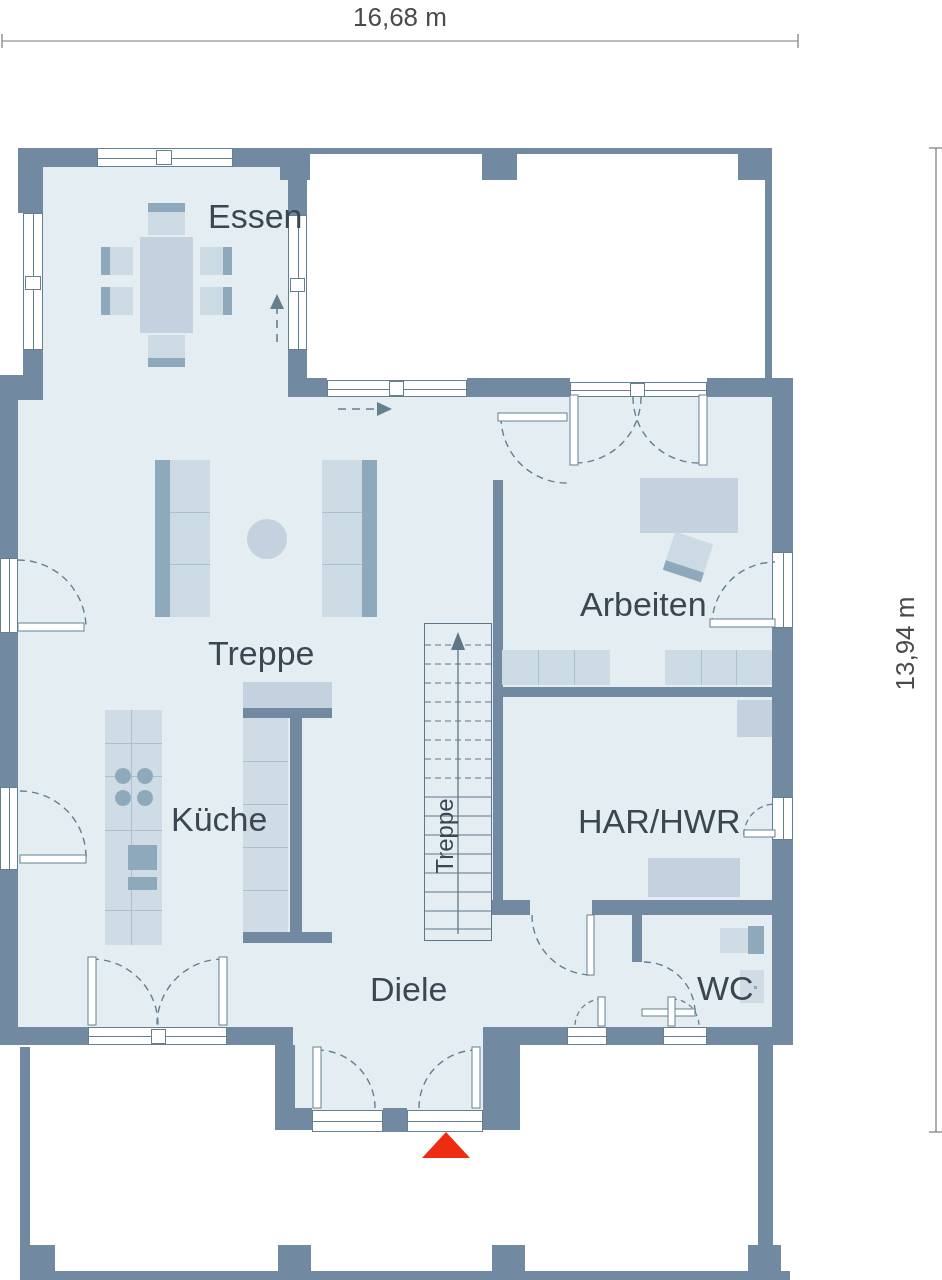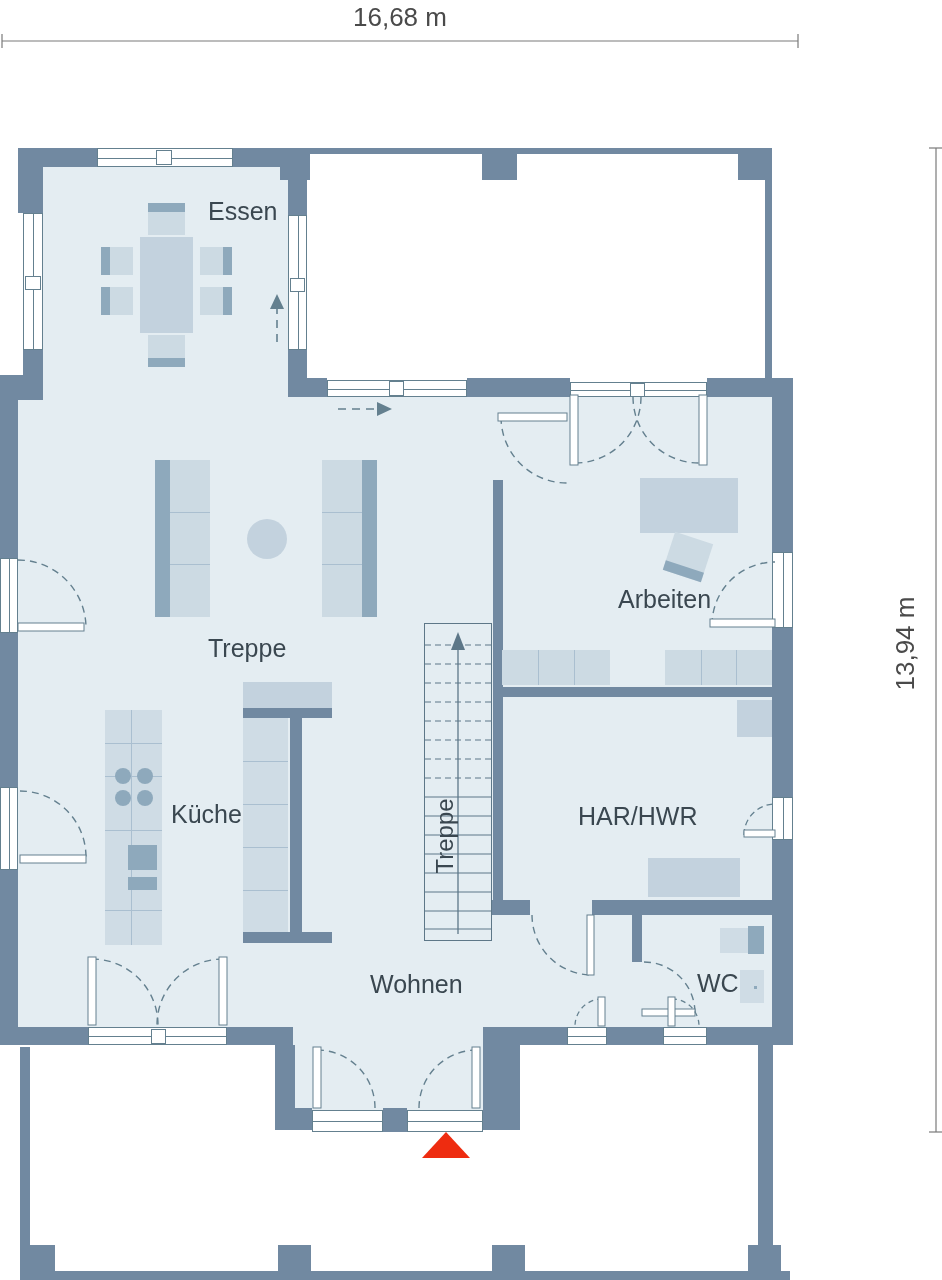--- a/index.html
+++ b/index.html
@@ -14,21 +14,21 @@
   .wall{position:absolute;background:var(--wall);}
   .furn{position:absolute;background:var(--furn);}
   .furn-mid{position:absolute;background:var(--furn-mid);}
   .furn-light{position:absolute;background:var(--furn-light);}
   .strip{position:absolute;background:var(--furn-dark);}
   .divln{position:absolute;background:#aabfd0;}
   .window{position:absolute;background:#fff;box-sizing:border-box;border:1px solid var(--line);}
   .window .mid-h{position:absolute;left:0;right:0;top:50%;height:1px;background:var(--line);}
   .window .mid-v{position:absolute;top:0;bottom:0;left:50%;width:1px;background:var(--line);}
   .window .marker{position:absolute;box-sizing:border-box;background:#fff;border:1.5px solid var(--line);}
-  .label{position:absolute;color:var(--label);font-size:25px;white-space:nowrap;}
+  .label{position:absolute;color:var(--label);font-size:34px;white-space:nowrap;}
   .dimlabel{position:absolute;color:var(--dim);font-size:26px;text-align:center;white-space:nowrap;}
   .rot{transform:rotate(-90deg);}
   svg.overlay{position:absolute;left:0;top:0;pointer-events:none;}
   .dot{position:absolute;width:3px;height:3px;background:var(--furn-dark);}
 </style>
 </head>
 <body>
 
 <div id="plan">
 
@@ -327,19 +327,19 @@
       <line x1="929" y1="1132" x2="942" y2="1132"></line>
     </g>
   </svg>
 
   <div class="dimlabel" style="left:330px;top:2px;width:140px">16,68 m</div>
   <div class="dimlabel rot" style="left:835px;top:628px;width:140px">13,94 m</div>
 
   <div class="label" style="left:208px;top:197px">Essen</div>
   <div class="label" style="left:208px;top:634px">Treppe</div>
   <div class="label" style="left:171px;top:800px">Küche</div>
-  <div class="label" style="left:618px;top:585px">Arbeiten</div>
+  <div class="label" style="left:580px;top:585px">Arbeiten</div>
   <div class="label" style="left:578px;top:802px">HAR/HWR</div>
   <div class="label" style="left:697px;top:969px">WC</div>
-  <div class="label" style="left:370px;top:970px">Wohnen</div>
+  <div class="label" style="left:370px;top:970px">Diele</div>
   <div class="label rot" style="left:405px;top:822px;width:80px;text-align:center;font-size:24px">Treppe</div>
 
 </div>
 
 </body></html>

